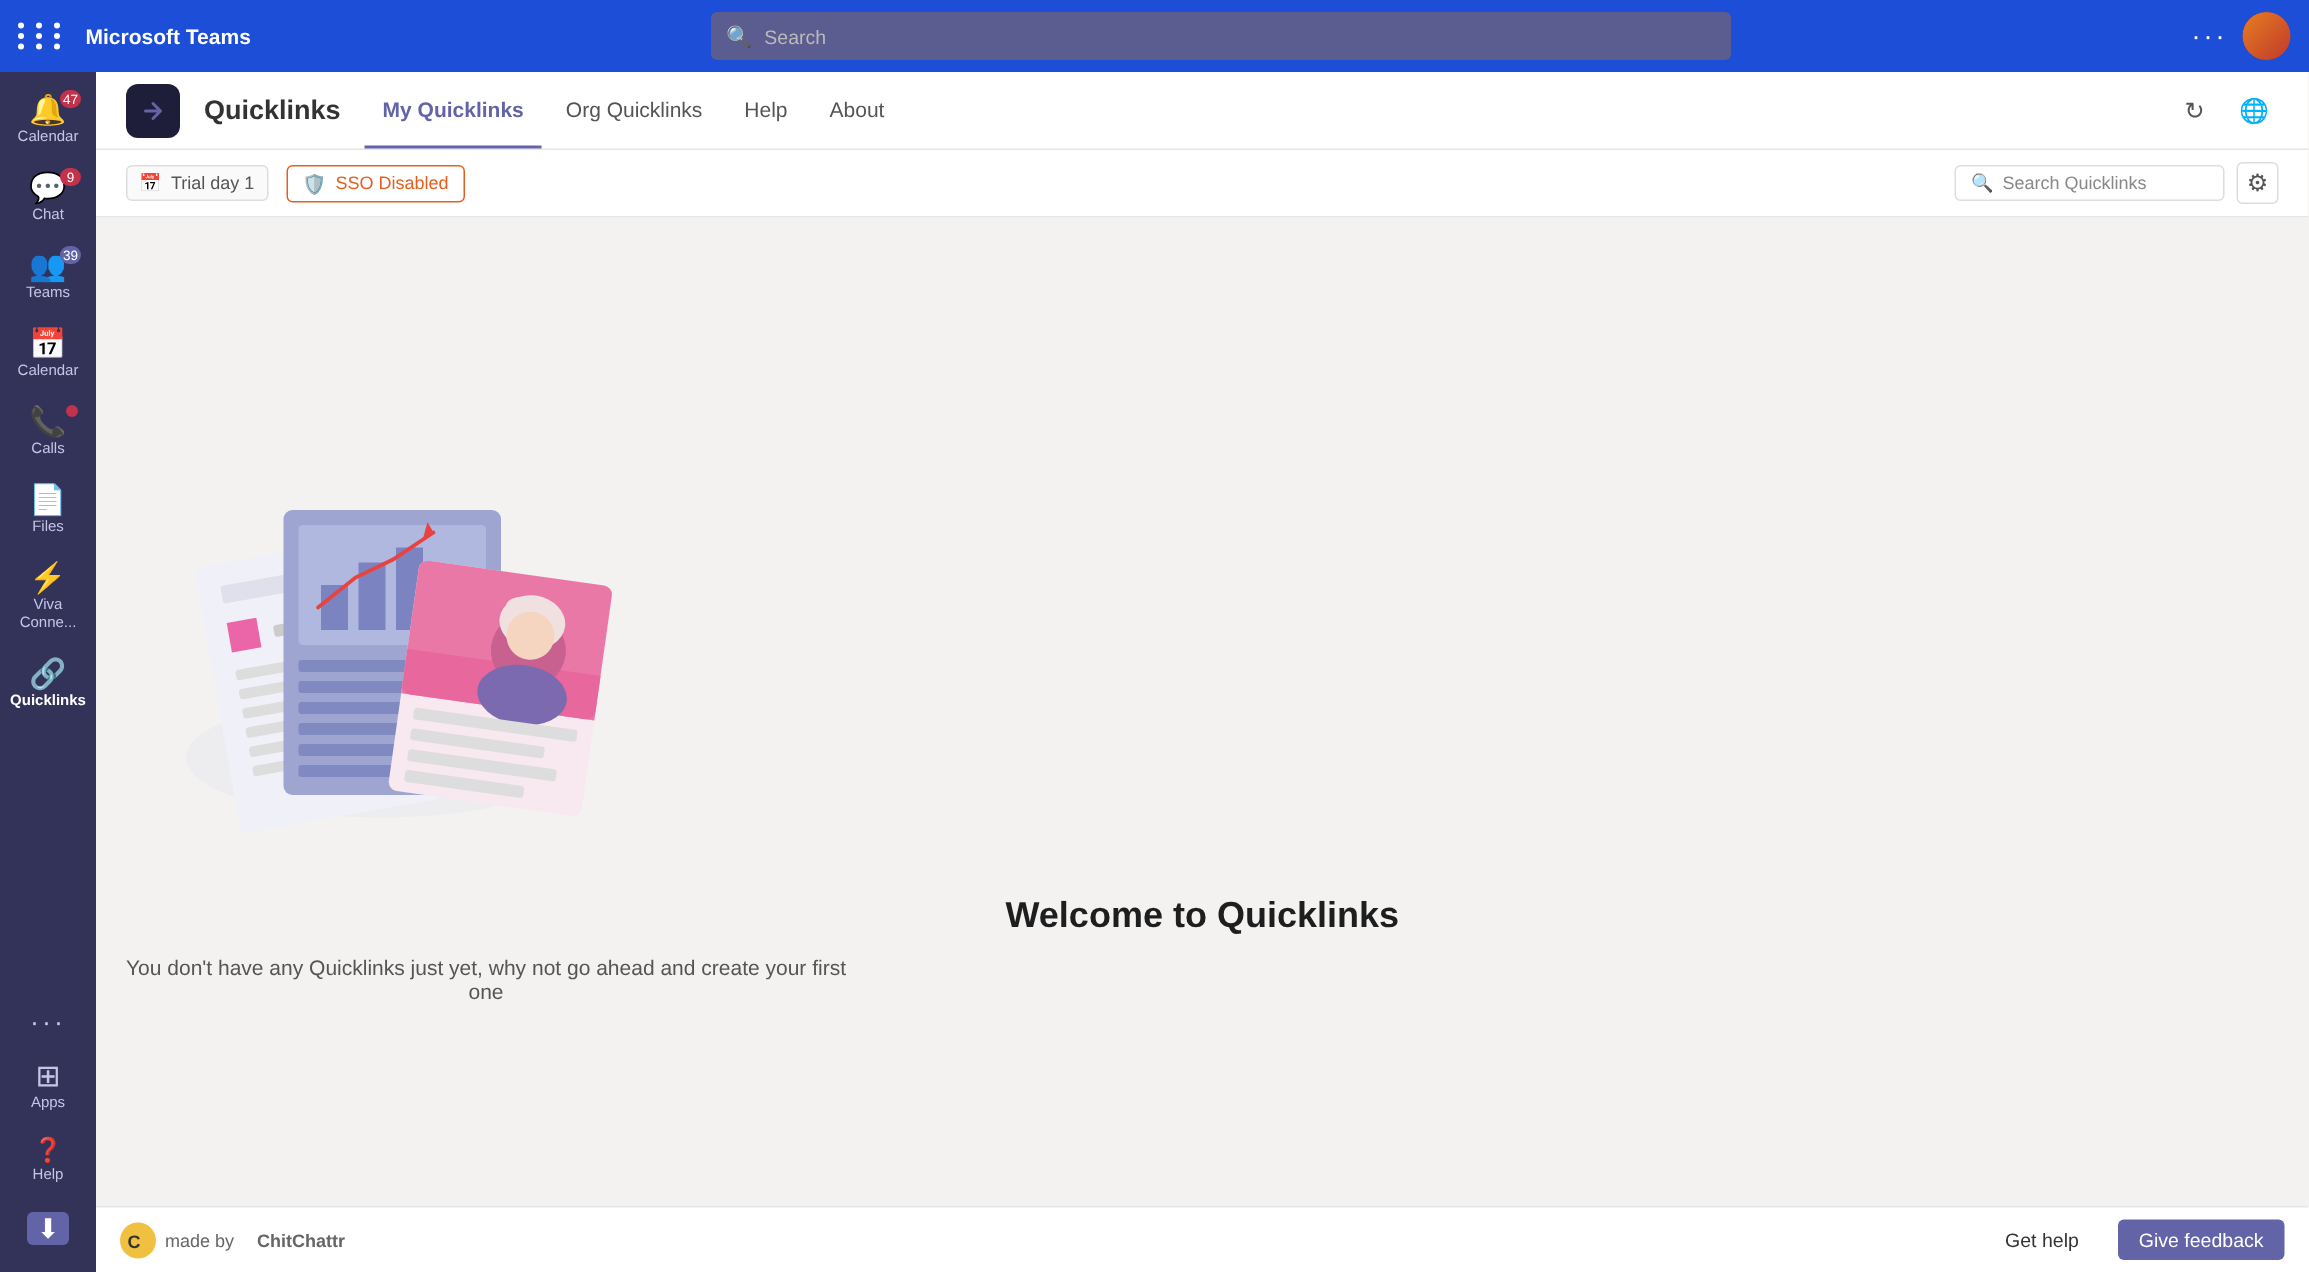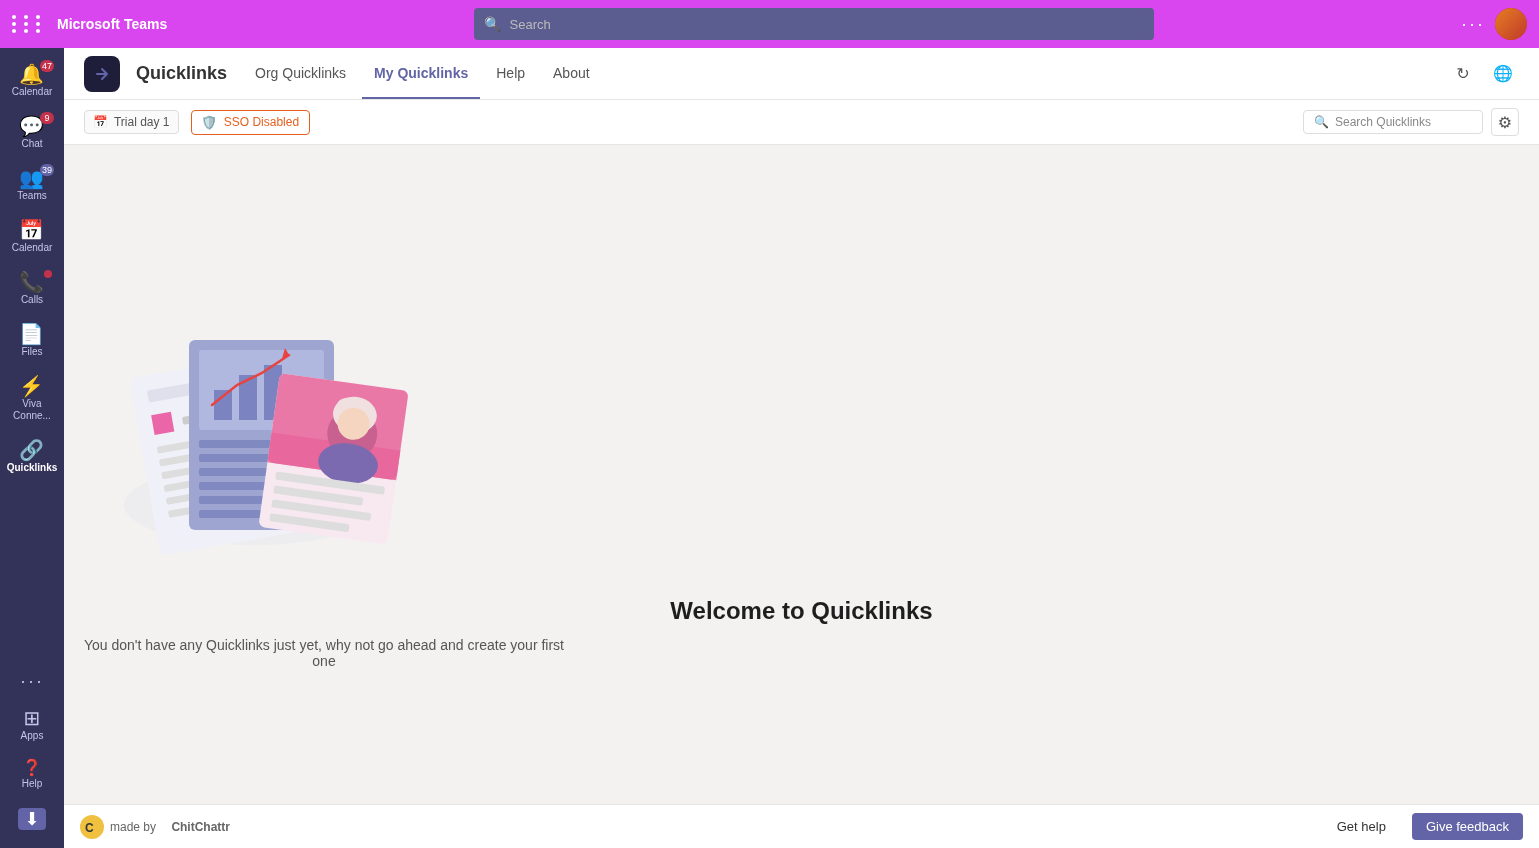--- a/index.html
+++ b/index.html
@@ -1,21 +1,21 @@
 <!DOCTYPE html>
 <html><head>
   <meta charset="utf-8">
   <style>
     * { margin: 0; padding: 0; box-sizing: border-box; }
     body { font-family: 'Segoe UI', sans-serif; width: 1539px; height: 848px; overflow: hidden; background: #f3f2f1; }
 
     
     .topbar {
       display: flex; align-items: center;
-      background: #d946ef; height: 48px; padding: 0 12px;
+      background: #1d4ed8; height: 48px; padding: 0 12px;
       gap: 12px; position: fixed; top: 0; left: 0; right: 0; z-index: 100;
     }
     .topbar-grid { display: grid; grid-template-columns: 9px 9px 9px; gap: 3px; cursor: pointer; }
     .topbar-grid span { width: 4px; height: 4px; background: #fff; border-radius: 50%; display: block; }
     .topbar-title { color: #fff; font-size: 14px; font-weight: 600; margin-right: auto; }
     .search-bar {
       flex: 1; max-width: 680px; height: 32px;
       background: #5b5c8f; border-radius: 4px;
       display: flex; align-items: center; padding: 0 10px; gap: 8px;
     }
@@ -267,22 +267,22 @@
 
   <div class="app-header">
     <div class="app-icon">
       <svg width="22" height="22" viewBox="0 0 22 22" fill="none">
         <rect width="22" height="22" rx="4" fill="#1e1e3a"></rect>
         <path d="M6 11h10M11 6l5 5-5 5" stroke="#6264a7" stroke-width="2" stroke-linecap="round" stroke-linejoin="round"></path>
       </svg>
     </div>
     <span class="app-name">Quicklinks</span>
     <nav class="app-nav">
+      <div class="nav-item active">My Quicklinks</div>
       <div class="nav-item">Org Quicklinks</div>
-      <div class="nav-item active">My Quicklinks</div>
       <div class="nav-item">Help</div>
       <div class="nav-item">About</div>
     </nav>
     <div class="app-header-right">
       <div class="header-icon-btn">↻</div>
       <div class="header-icon-btn">🌐</div>
     </div>
   </div>
 
   <div class="toolbar">

